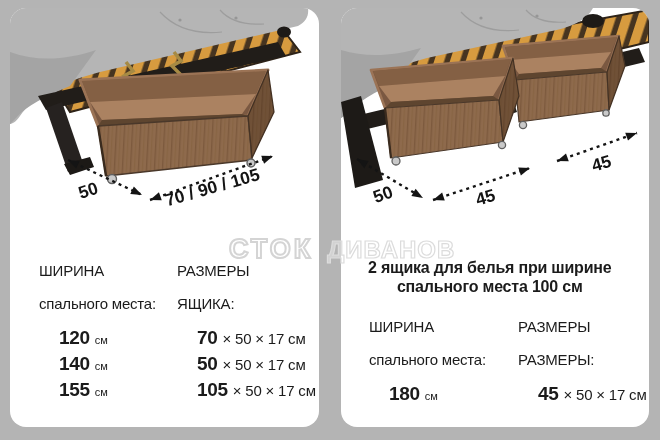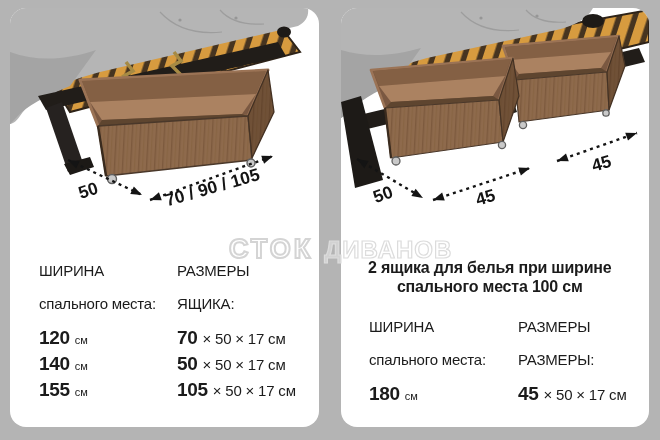--- a/index.html
+++ b/index.html
@@ -23,45 +23,44 @@
   .spec-col { position:absolute; }
   .card.left  .spec-col { top:254px; }
   .card.right .spec-col { top:310px; }
   .col-a { left:29px; }
   .card.left  .col-b { left:167px; }
   .card.right .col-a { left:28px; }
   .card.right .col-b { left:177px; }
   .col-title { font-size:15px; line-height:17px; letter-spacing:-0.2px; }
   .col-sub   { font-size:15px; line-height:15px; margin-top:17px; letter-spacing:-0.2px; }
   .rows { margin-top:16px; }
-  .row  { height:25.8px; display:flex; align-items:baseline; }
+  .row  { height:25.8px; display:flex; align-items:baseline;margin-left:20px; }
   .num  { font-size:19px; font-weight:700; letter-spacing:-0.3px; }
   .unit { font-size:11px; margin-left:5px; }
   .rest { font-size:15px;  margin-left:5px; letter-spacing:-0.2px; }
 
   .note {
     position:absolute; left:27px; top:250px;
     font-size:16px; font-weight:700; line-height:19px; letter-spacing:-0.2px;text-align:center;
   }
 
   
   .watermark {
     position:absolute; left:229px; top:234px; z-index:5;
-    display:flex; align-items:center; gap:2px;
+    display:flex; align-items:center; gap:14px;
     font-weight:700; pointer-events:none; white-space:nowrap;
   }
   .wm1 {
     font-size:27px; letter-spacing:3px;
     color:rgba(255,255,255,0.45);
     -webkit-text-stroke:2px #d4d4d4;
   }
   .wm2 {
     font-size:24px; letter-spacing:1px;
     color:rgba(255,255,255,0.4);
-    margin-left:9px;
     -webkit-text-stroke:1.2px #dcdcdc;
   }
 
   svg text.dim {
     font-family:"Liberation Sans", sans-serif;
     font-size:17.5px; font-weight:700; fill:#141414;
   }
 </style>
 </head>
 <body>

